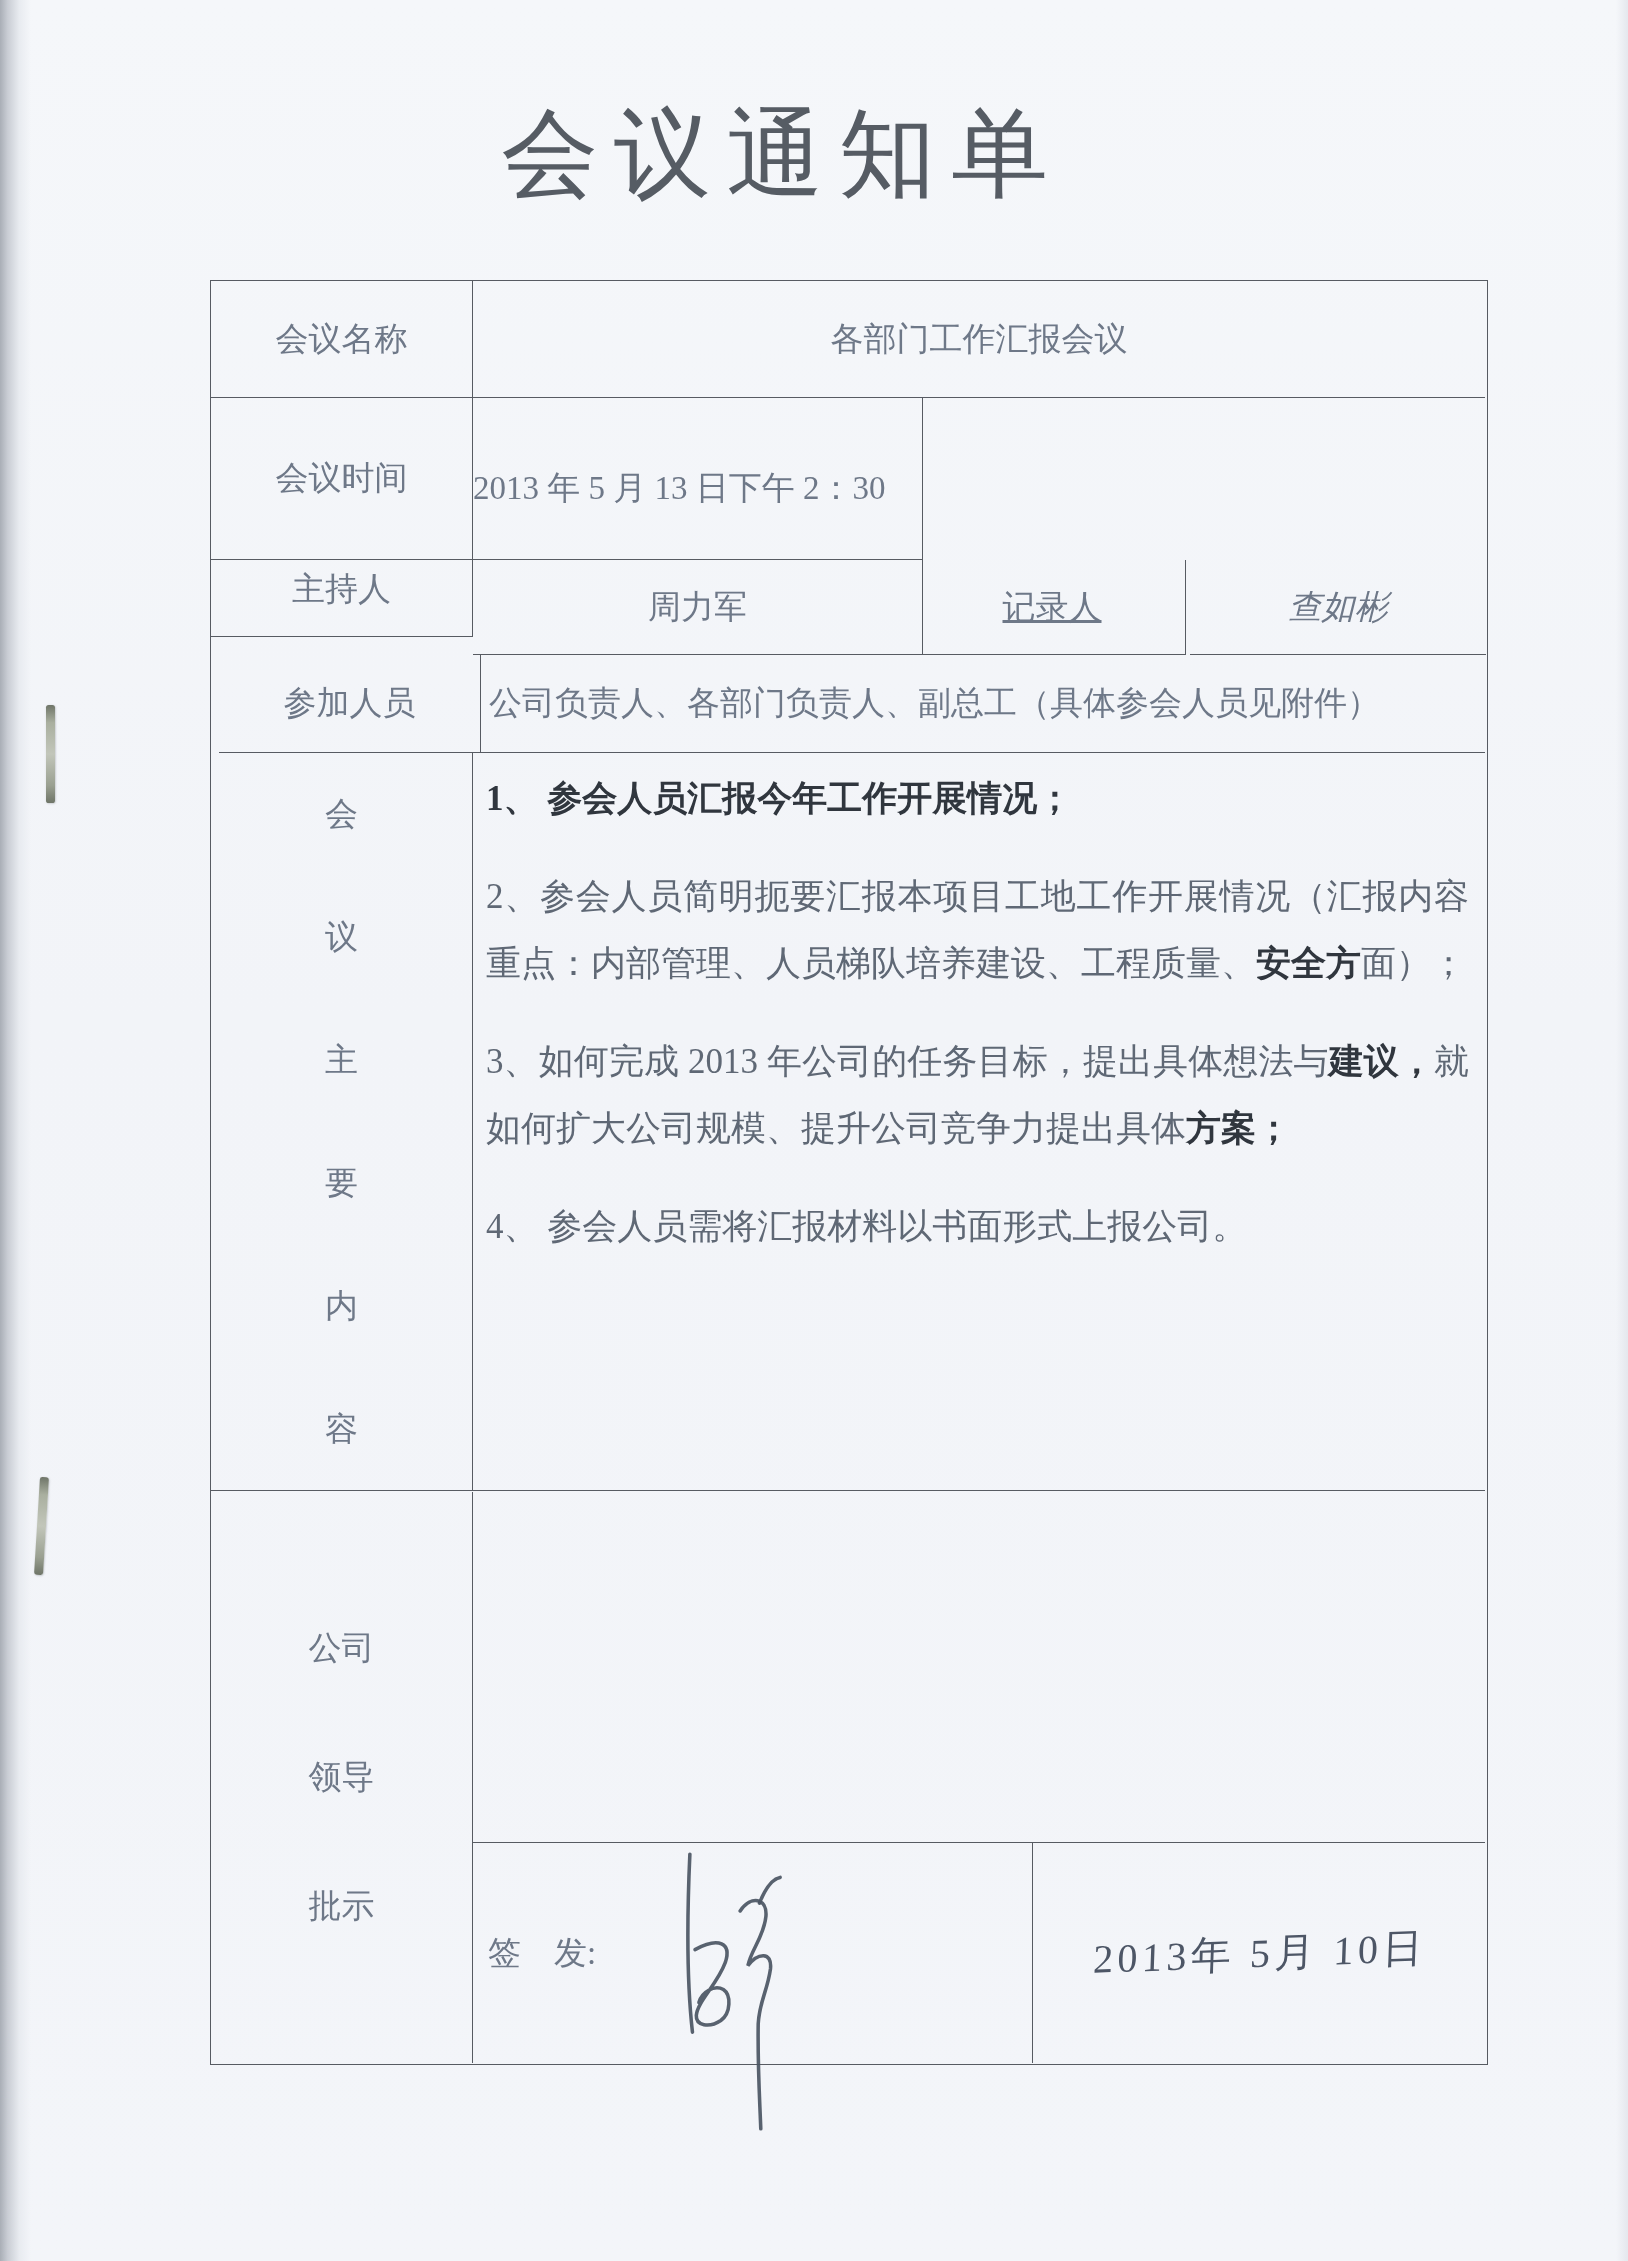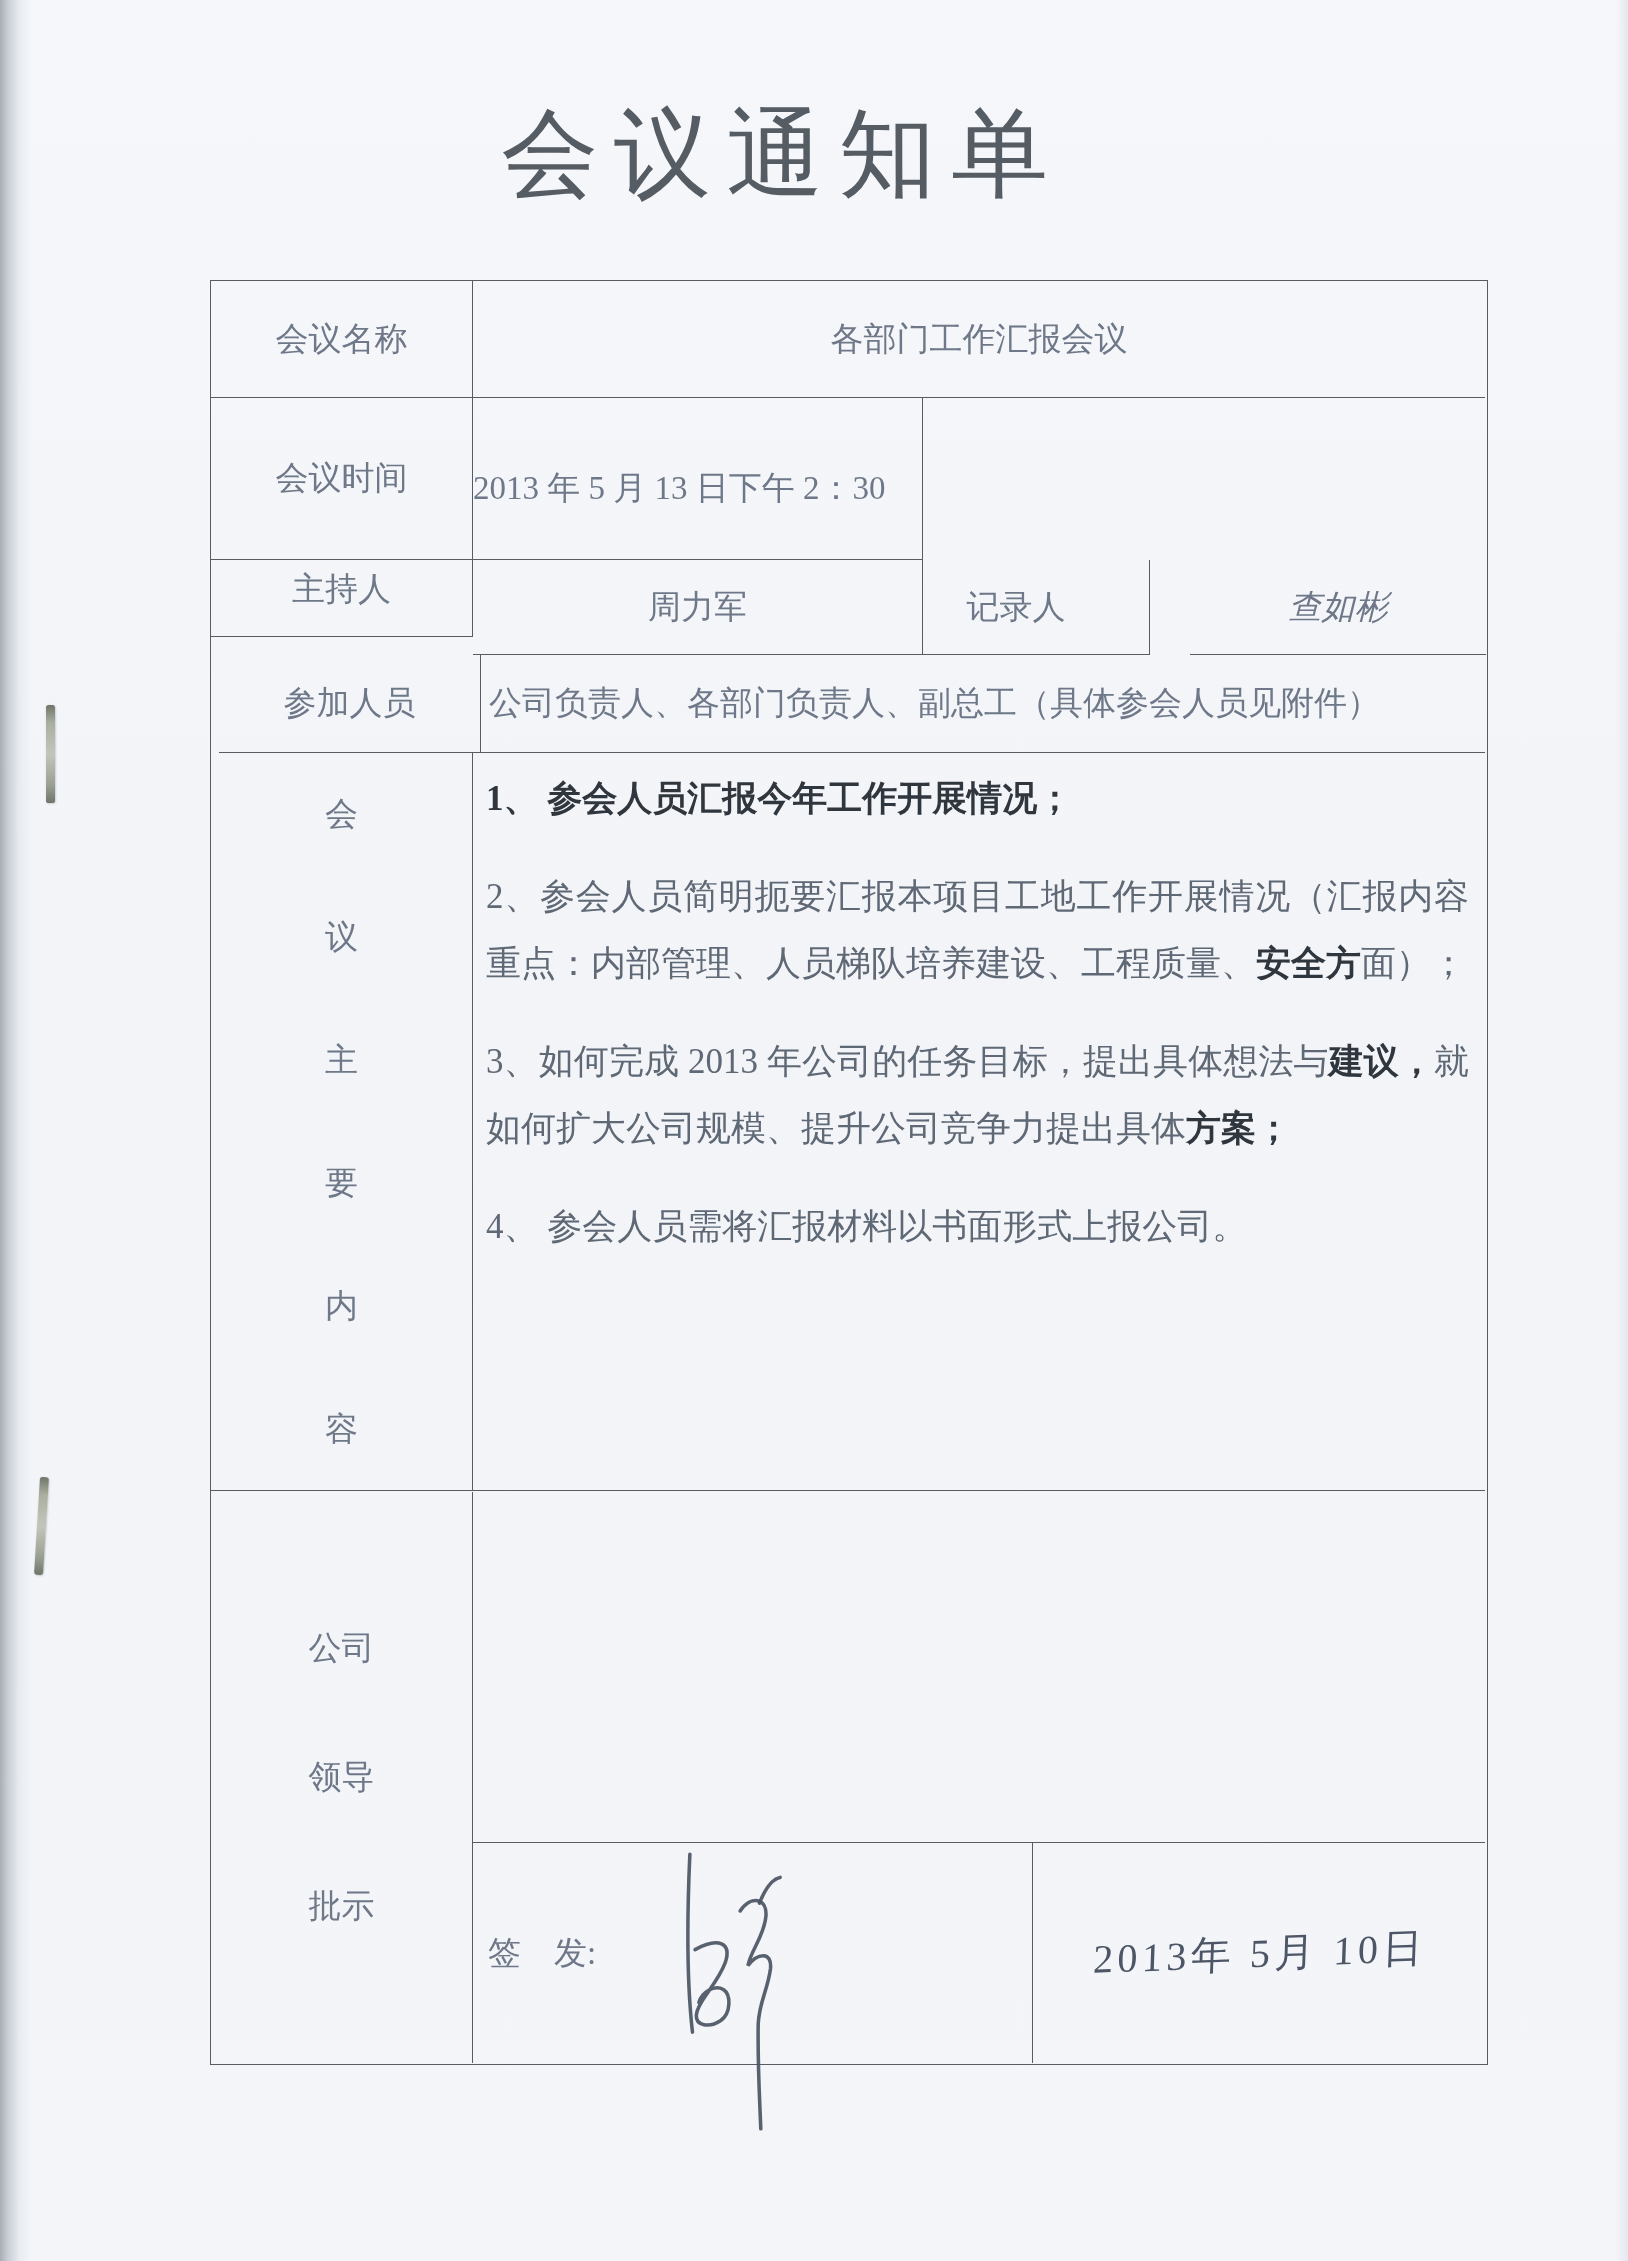--- a/index.html
+++ b/index.html
@@ -51,21 +51,21 @@
 
   
   .r1-label {left:0;    top:0;    width:262px; height:117px;}
   .r1-value {left:262px; top:0;   width:1012px;height:117px;}
   .r2-label {left:0;    top:117px;width:262px; height:162px;}
   .r2-time  {left:262px; top:117px;width:450px;height:162px;justify-content:flex-start;padding-top:19.3px;line-height:68px;}
   .r2-place {left:712px;top:117px;width:267px;height:162px;align-items:flex-start;padding-top:23px;}
   .r2-room  {left:979px;top:117px;width:296px;height:162px;align-items:flex-start;padding-top:23px;}
   .r3-label {left:0;    top:261px;width:262px; height:95px;}
   .r3-host  {left:262px; top:279px;width:450px;height:95px;}
-  .r3-rlabel{left:672px;top:279px;width:267px;height:95px;}
+  .r3-rlabel{left:708px;top:279px;width:267px;height:95px;text-decoration:underline;}
   .r3-rec   {left:979px;top:279px;width:296px;height:95px;font-style:italic;}
   .r4-label {left:8px;    top:374px;width:262px; height:98px;}
   .r4-value {left:262px; top:374px;width:1012px;height:98px;justify-content:flex-start;padding-left:16px;}
   .r5-label {left:0;    top:472px;width:262px; height:738px;flex-direction:column;line-height:123px;}
   .r5-content{left:262px;top:472px;width:1012px;height:738px;
     display:block;padding:11.6px 16px 0 13px;color:#5f6875;}
   .r6-label {left:0;    top:1211px;width:262px;height:571px;flex-direction:column;line-height:129px;}
   .r6-empty {left:262px; top:1211px;width:1012px;height:351px;}
   .r6-sign  {left:262px; top:1562px;width:560px;height:220px;justify-content:flex-start;padding-left:15px;}
   .r6-date  {left:823px;top:1562px;width:452px;height:220px;}

